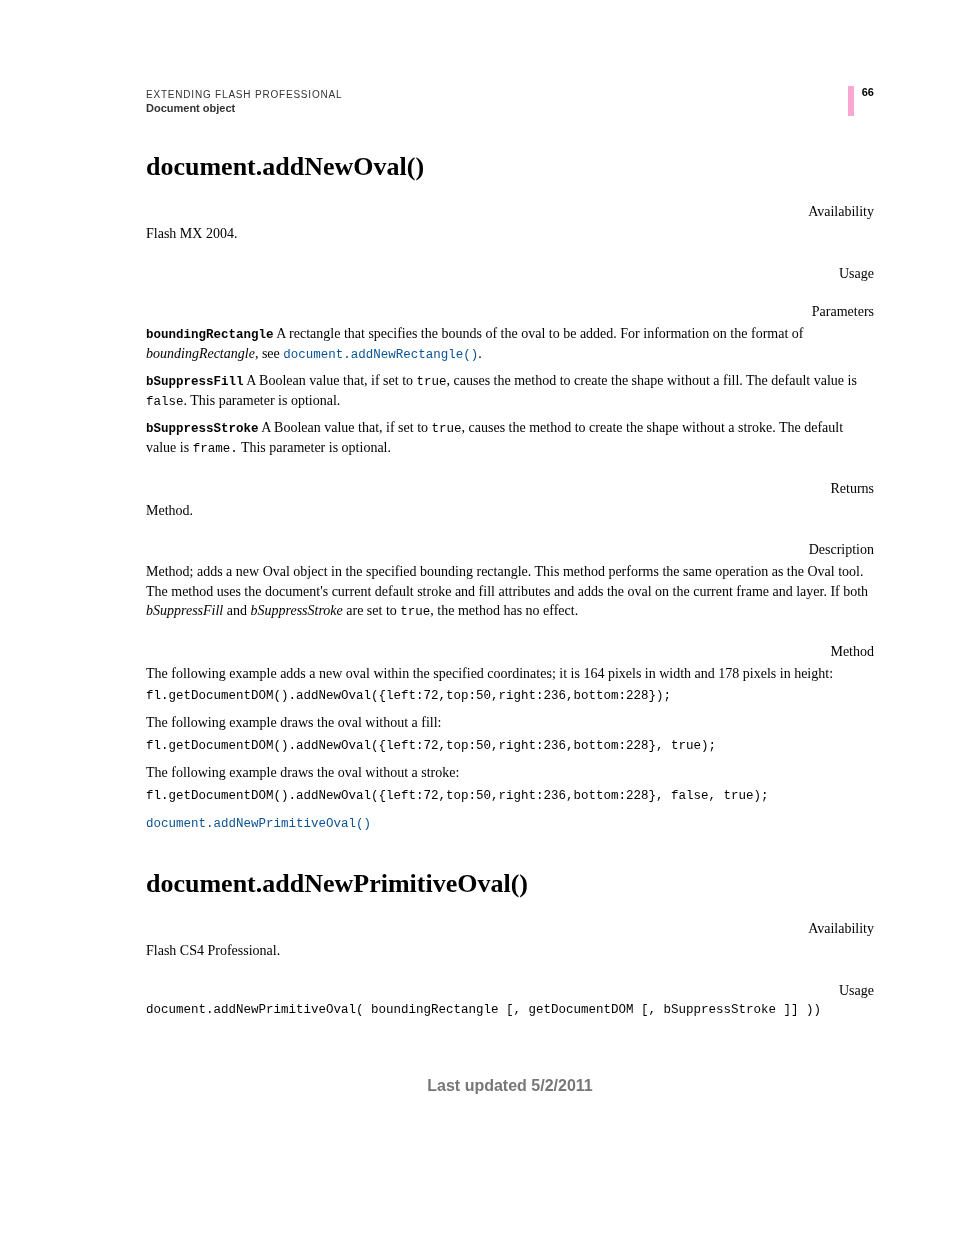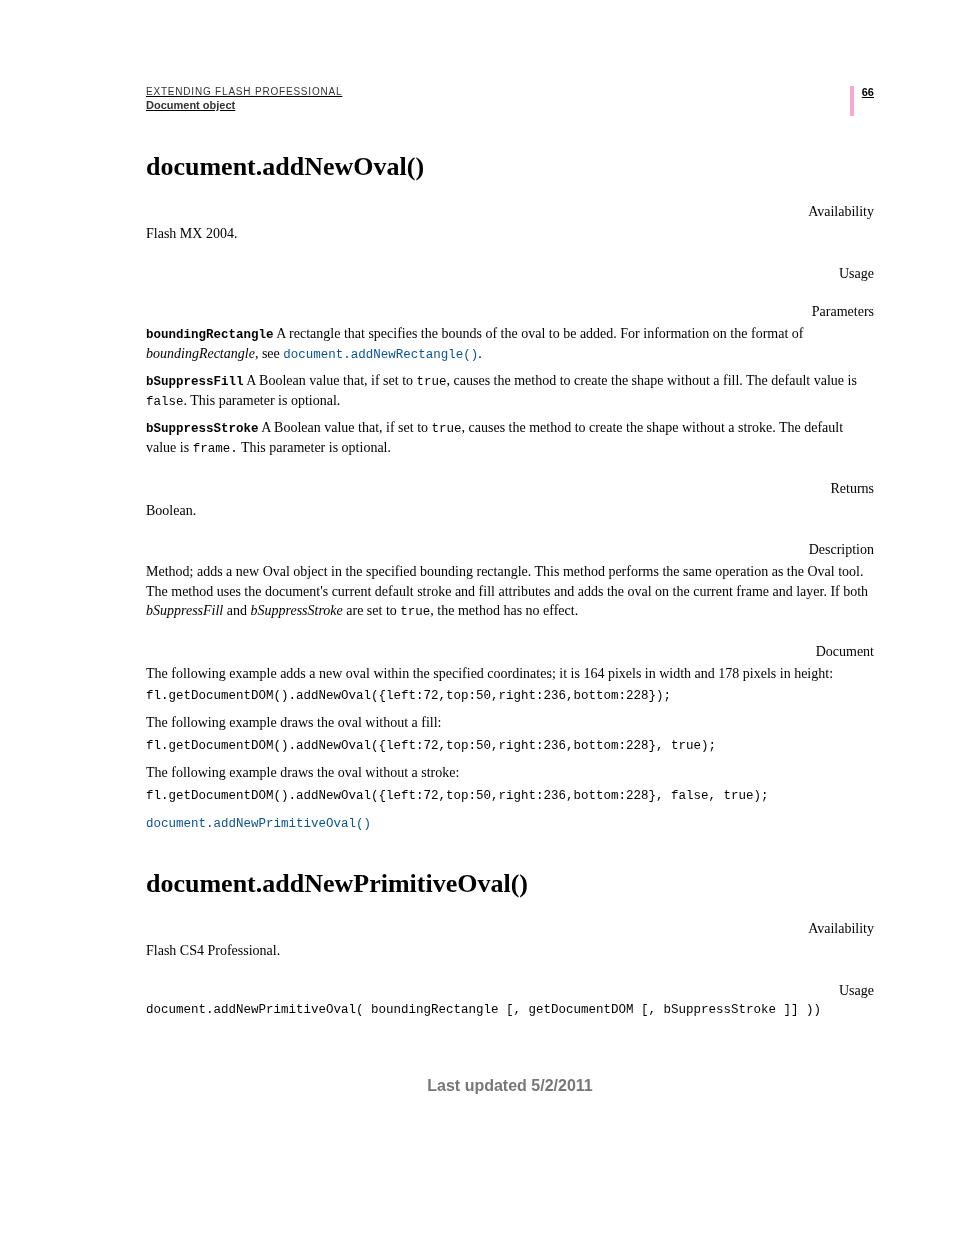--- a/index.html
+++ b/index.html
@@ -11,43 +11,42 @@
       width: 954px;
     }
     .page {
       padding: 86px 80px 40px 146px;
       position: relative;
       min-height: 1100px;
     }
     .header-row {
       display: flex;
       justify-content: space-between;
-      align-items: flex-start;
+      align-items: center;
       margin-bottom: 24px;
-      text-decoration: underline;
     }
     .header-left {
       font-family: "Myriad Pro", Arial, sans-serif;
     }
     .header-title {
       font-size: 10px;
       letter-spacing: 0.8px;
       color: #333;
     }
     .header-subtitle {
       font-size: 11px;
       font-weight: bold;
       color: #333;
       margin-top: 2px;
     }
     .page-number {
       font-family: "Myriad Pro", Arial, sans-serif;
       font-size: 11px;
       font-weight: bold;
-      border-left: 4px solid #f9a8d4;
+      border-left: 6px solid #f9a8d4;
       padding-left: 8px;
       padding-bottom: 18px;
     }
     h1 {
       font-family: Liberation Serif, serif;
       font-size: 26px;
       font-weight: bold;
       margin: 36px 0 18px 0;
       color: #000;
     }
@@ -120,28 +119,28 @@
     <span class="monob">boundingRectangle</span><span>  A rectangle that specifies the bounds of the oval to be added. For information on the format of </span><span class="italic">boundingRectangle</span><span>, see </span><span class="link">document.addNewRectangle()</span><span>.</span>
   </p>
   <p>
     <span class="monob">bSuppressFill</span><span>  A Boolean value that, if set to </span><span class="mono">true</span><span>, causes the method to create the shape without a fill. The default value is </span><span class="mono">false</span><span>. This parameter is optional.</span>
   </p>
   <p>
     <span class="monob">bSuppressStroke</span><span>  A Boolean value that, if set to </span><span class="mono">true</span><span>, causes the method to create the shape without a stroke. The default value is </span><span class="mono">frame.</span><span> This parameter is optional.</span>
   </p>
 
   <h3>Returns</h3>
-  <p>Boolean.</p>
+  <p>Method.</p>
 
   <h3>Description</h3>
   <p>
     <span>Method; adds a new Oval object in the specified bounding rectangle. This method performs the same operation as the Oval tool. The method uses the document's current default stroke and fill attributes and adds the oval on the current frame and layer. If both </span><span class="italic">bSuppressFill</span><span> and </span><span class="italic">bSuppressStroke</span><span> are set to </span><span class="mono">true</span><span>, the method has no effect.</span>
   </p>
 
-  <h3>Document</h3>
+  <h3>Method</h3>
   <p>The following example adds a new oval within the specified coordinates; it is 164 pixels in width and 178 pixels in height:</p>
   <div class="code">fl.getDocumentDOM().addNewOval({left:72,top:50,right:236,bottom:228});</div>
   <p>The following example draws the oval without a fill:</p>
   <div class="code">fl.getDocumentDOM().addNewOval({left:72,top:50,right:236,bottom:228}, true);</div>
   <p>The following example draws the oval without a stroke:</p>
   <div class="code">fl.getDocumentDOM().addNewOval({left:72,top:50,right:236,bottom:228}, false, true);</div>
 
   <p><span class="link">document.addNewPrimitiveOval()</span></p>
 
   <h1>document.addNewPrimitiveOval()</h1>

